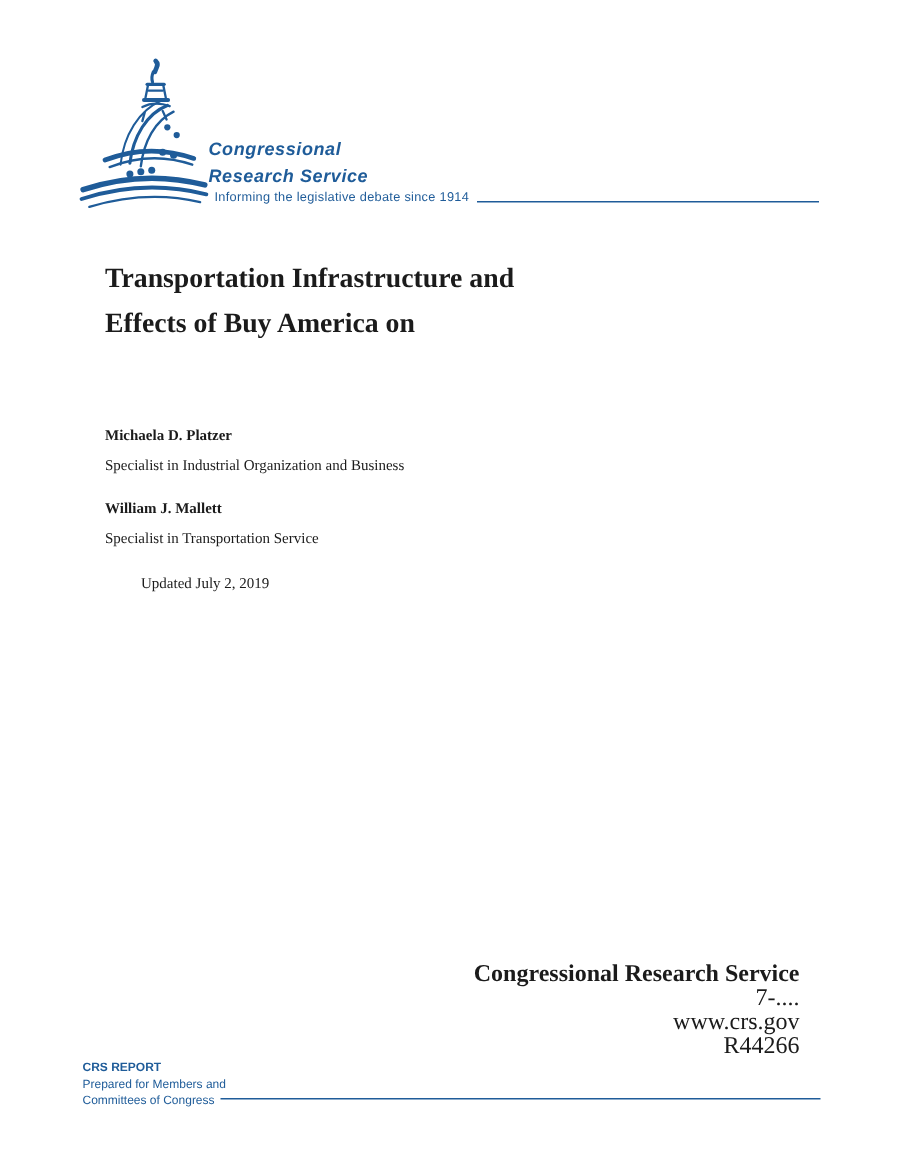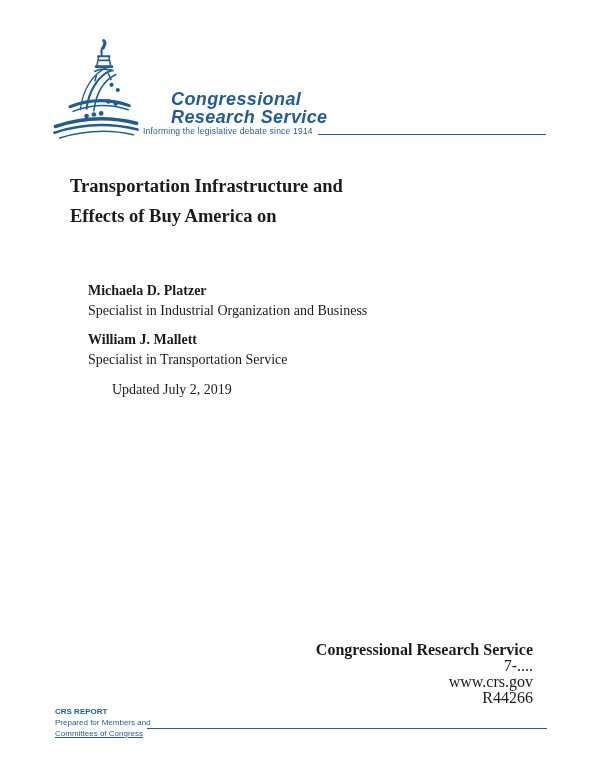--- a/index.html
+++ b/index.html
@@ -22,25 +22,24 @@
     height: 104px;
   }
   .logotype {
     position: absolute;
     left: 139px;
     top: 90px;
     font-family: "Liberation Sans", sans-serif;
     font-style: italic;
     font-weight: bold;
     color: #1F5C99;
-    font-size: 18px;
+    font-size: 12px;
     line-height: 18px;
     letter-spacing: 0.4px;
     white-space: nowrap;
-    margin-left: 32px;
   }
   .tagline-row {
     position: absolute;
     left: 143px;
     top: 125px;
     width: 403px;
     display: flex;
     align-items: flex-end;
   }
   .tagline {
@@ -64,21 +63,21 @@
     left: 70px;
     top: 172px;
     width: 430px;
     font-size: 18.5px;
     font-weight: bold;
     color: #1b1b1b;
     line-height: 29.5px;
   }
 
   
-  .line { position: absolute; left: 88px; font-size: 14px; color: #1b1b1b; line-height: 15px; white-space: nowrap; }
+  .line { position: absolute; left: 70px; font-size: 10px; color: #1b1b1b; line-height: 15px; white-space: nowrap; }
   .bold { font-weight: bold; }
   .author1-name  { top: 283px; }
   .author1-role  { top: 303px; }
   .author2-name  { top: 332px; }
   .author2-role  { top: 352px; }
   .updated-line  { top: 382px; margin-left: 24px; }
 
   
   .footer-right {
     position: absolute;
@@ -97,22 +96,21 @@
     left: 55px;
     top: 706px;
     width: 492px;
     font-family: "Liberation Sans", sans-serif;
     color: #1F5C99;
     font-size: 8px;
     line-height: 11px;
   }
   .footer-left .row3 {
     display: flex;
-    align-items: flex-start;
-    text-decoration: underline;
+    align-items: center;
   }
   .footer-left .row3 .txt { white-space: nowrap; }
   .footer-rule {
     flex: 1;
     border-bottom: 1px solid #1F5C99;
     margin-left: 4px;
     margin-bottom: 2px;
   }
 </style>
 </head>

